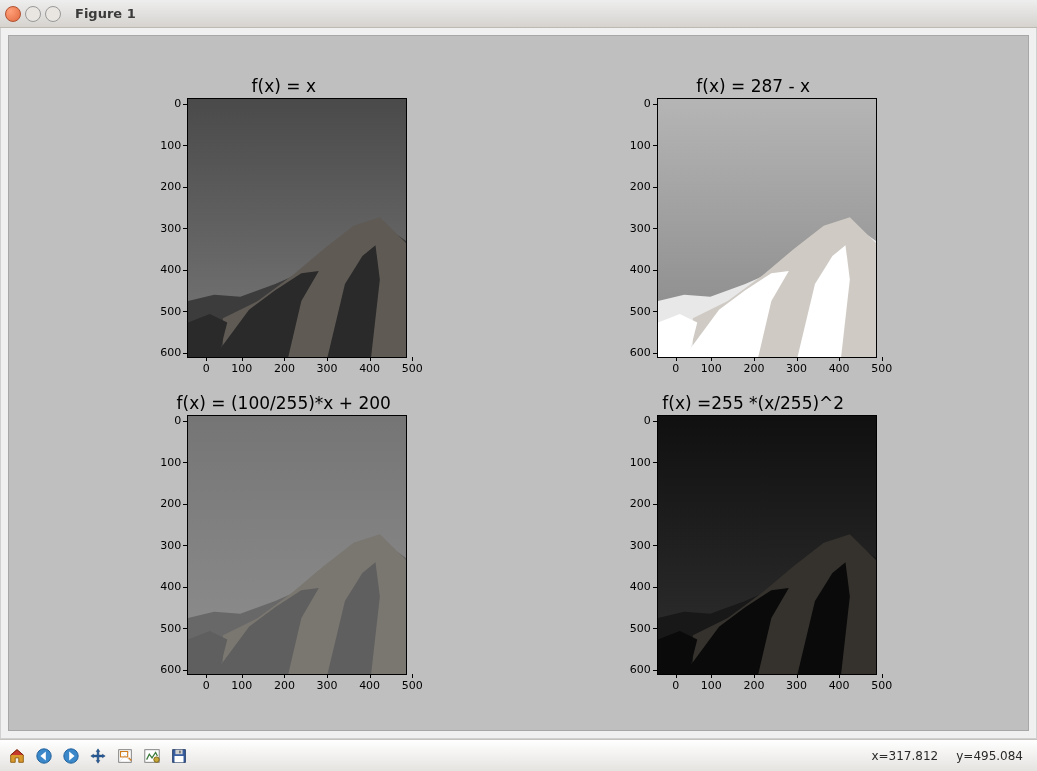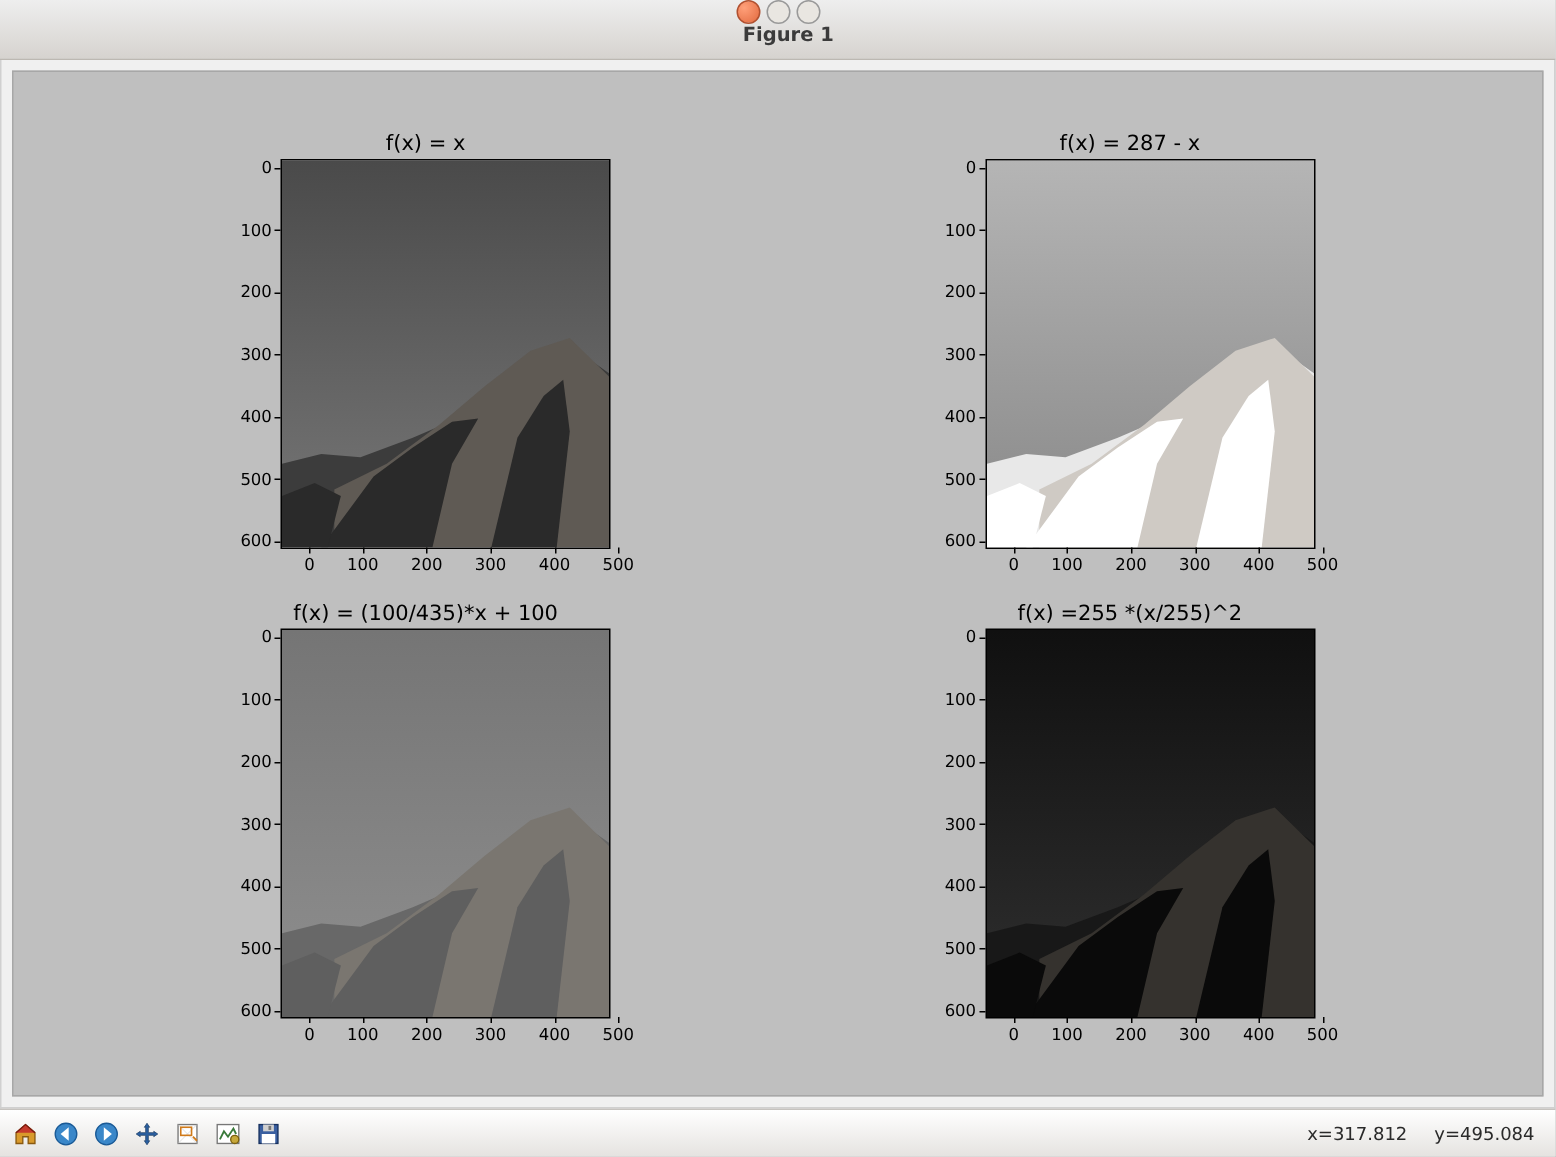--- a/index.html
+++ b/index.html
@@ -1,44 +1,43 @@
 <!DOCTYPE html>
 <html><head>
 <meta charset="utf-8">
 <style>
   * { box-sizing: border-box; margin: 0; padding: 0; }
   html, body { width: 1037px; height: 771px; overflow: hidden; font-family: "DejaVu Sans", sans-serif; font-size: 12px; }
   body { background: #f0f0f0; display: flex; flex-direction: column; }
 
   
   .titlebar {
-    height: 40px;
+    height: 28px;
     background: linear-gradient(to bottom, #eee 0%, #d6d3cf 100%);
     display: flex; align-items: center;
-    padding: 0 20px;
+    padding: 0 5px;
     border-bottom: 1px solid #bcb8b2;
-    flex-direction: column;
   }
   .tb-btns { display: flex; gap: 4px; }
   .tb-btn { width: 16px; height: 16px; border-radius: 50%; border: 1px solid #999; display: flex; align-items: center; justify-content: center; font-size: 9px; color: #555; }
   .tb-close { background: radial-gradient(circle at 30% 30%, #ffa07a, #e26a3f); border-color: #b05030; }
   .tb-min, .tb-max { background: #e9e6e1; }
   .tb-title { margin-left: 14px; font-weight: bold; color: #3b3b3b; font-size: 13px; }
 
   
   .canvas-wrap { flex: 1; padding: 7px; border: 1px solid #d0d0d0; border-top: none; display: flex; }
   .canvas {
     flex: 1; background: #bfbfbf; position: relative;
     border: 1px solid #a7a7a7;
   }
 
   
   .plots { position: absolute; inset: 0; display: grid; grid-template-columns: 1fr 1fr; grid-template-rows: 1fr 1fr; padding: 40px 55px 50px 55px; row-gap: 18px; column-gap: 30px; }
   .plot { position: relative; display: flex; flex-direction: column; align-items: center; }
-  .plot-title { color: #000; font-size: 14px; text-align: center; margin-bottom: 2px; }
+  .plot-title { color: #000; font-size: 17px; text-align: center; margin-bottom: 2px; }
   .axes-row { display: flex; align-items: stretch; }
   .ytick-col { display: flex; flex-direction: column; justify-content: space-between; align-items: flex-end; padding-right: 6px; height: 260px; }
   .ytick { color: #000; font-size: 11px; line-height: 1; position: relative; }
   .ytick::after { content: ""; position: absolute; right: -6px; top: 50%; width: 4px; height: 1px; background: #000; }
   .img-box { width: 220px; height: 260px; border: 1px solid #000; position: relative; overflow: hidden; }
   .xtick-row { display: flex; justify-content: space-between; width: 220px; margin-top: 4px; position: relative; }
   .xtick { color: #000; font-size: 11px; position: relative; }
   .xtick::before { content: ""; position: absolute; left: 50%; top: -5px; height: 4px; width: 1px; background: #000; }
 
   
@@ -167,21 +166,21 @@
               <span class="xtick">0</span>
               <span class="xtick">100</span>
               <span class="xtick">200</span>
               <span class="xtick">300</span>
               <span class="xtick">400</span>
               <span class="xtick">500</span>
             </div>
           </div>
         </div>
         <div class="plot">
-          <div class="plot-title">f(x) = (100/435)*x + 100</div>
+          <div class="plot-title">f(x) = (100/255)*x + 200</div>
           <div class="axes-row">
             <div class="ytick-col">
               <span class="ytick">0</span>
               <span class="ytick">100</span>
               <span class="ytick">200</span>
               <span class="ytick">300</span>
               <span class="ytick">400</span>
               <span class="ytick">500</span>
               <span class="ytick">600</span>
             </div>

